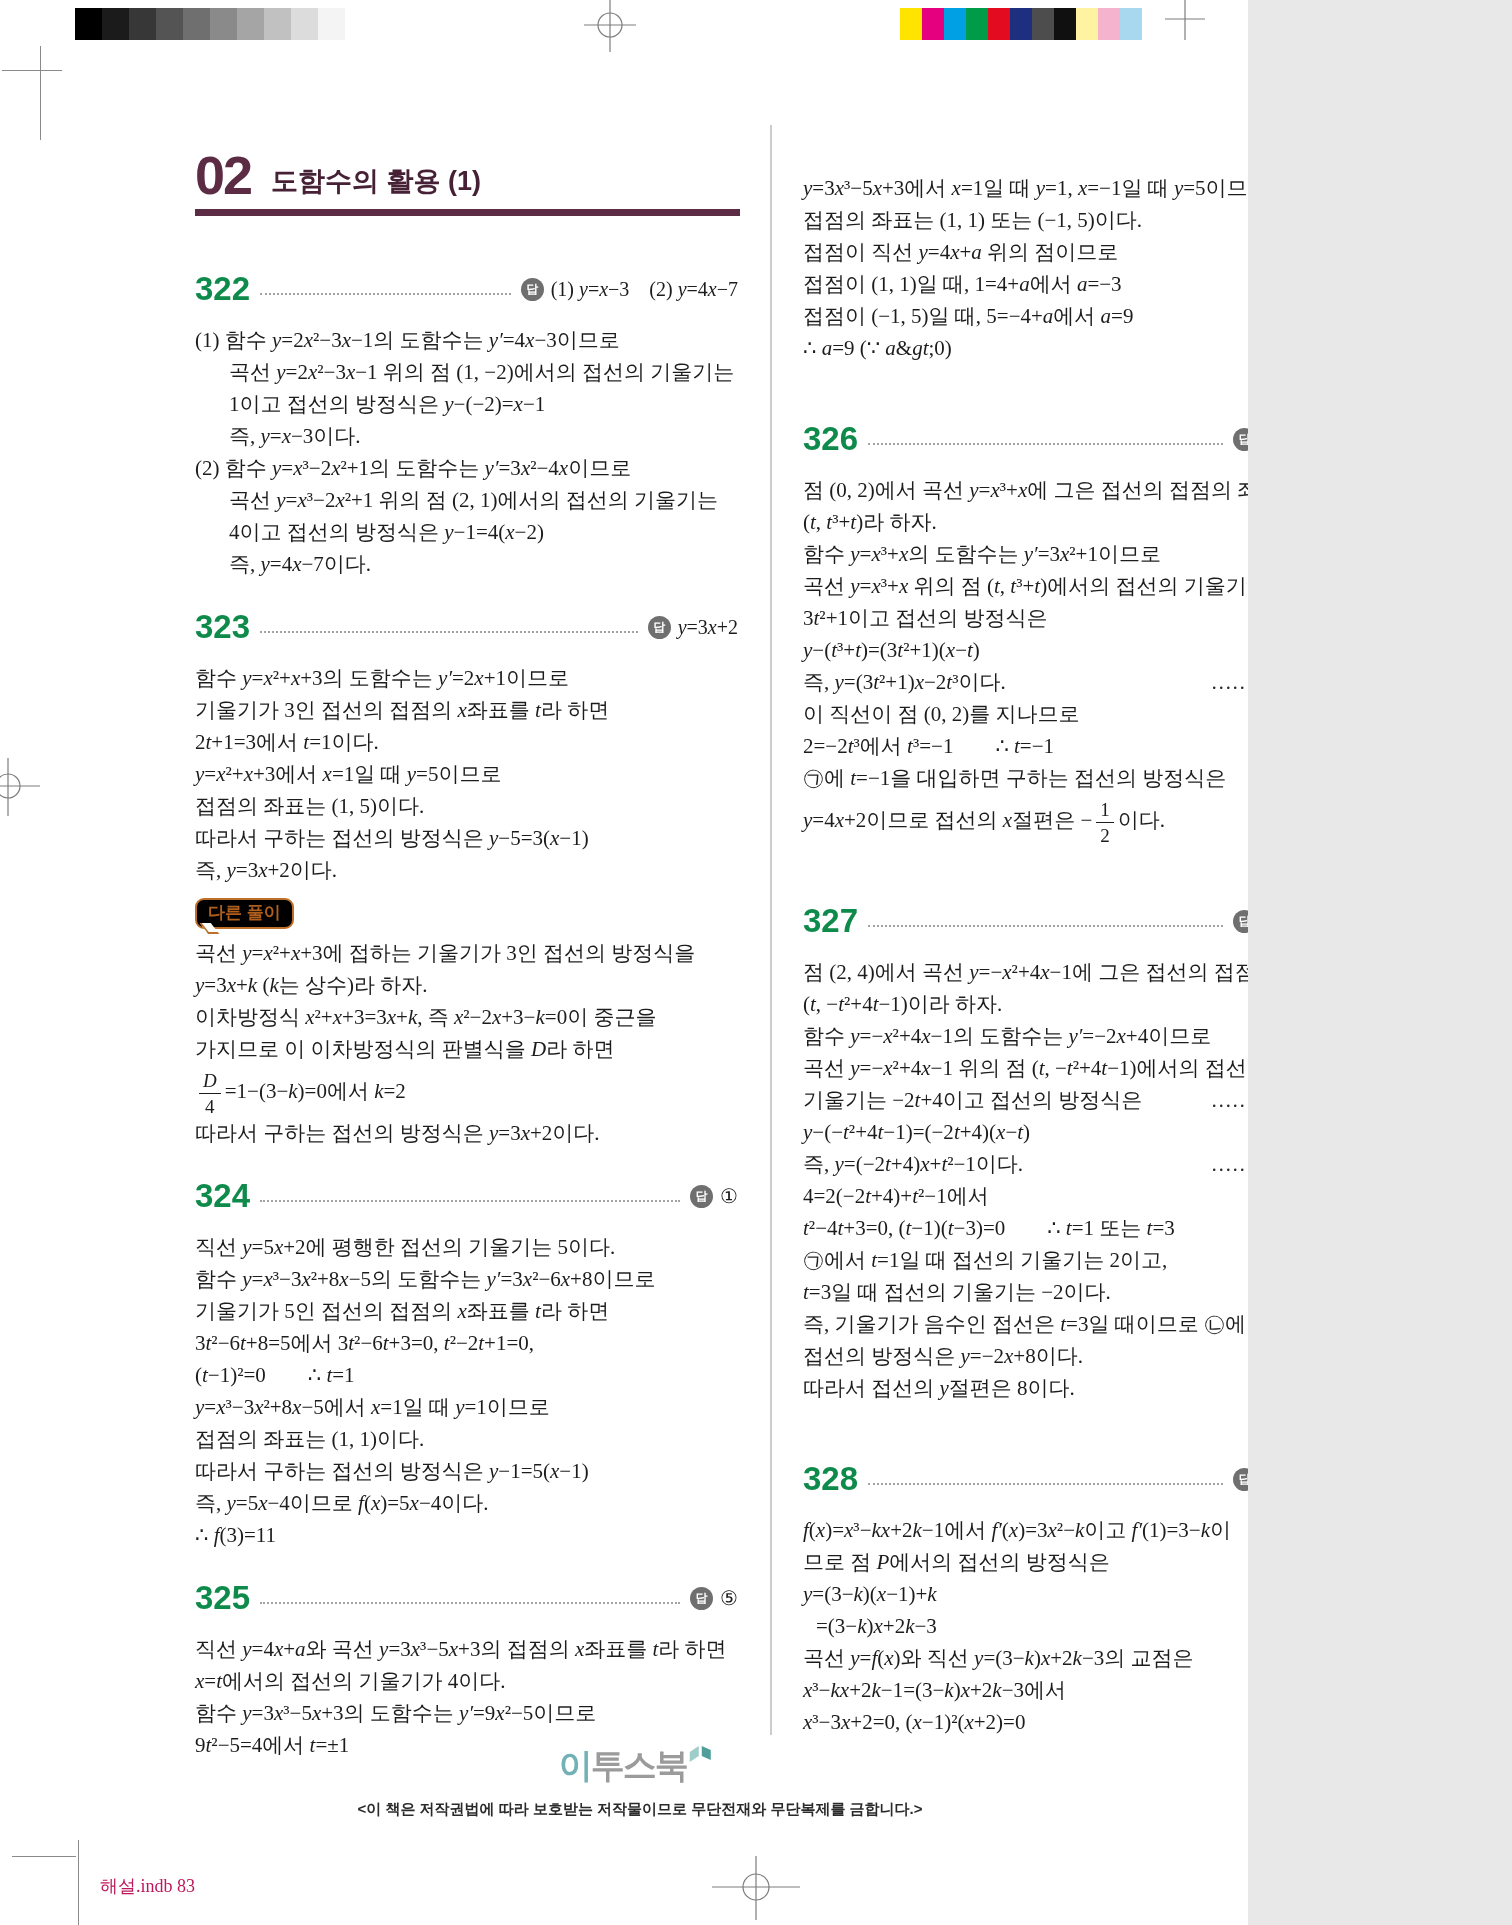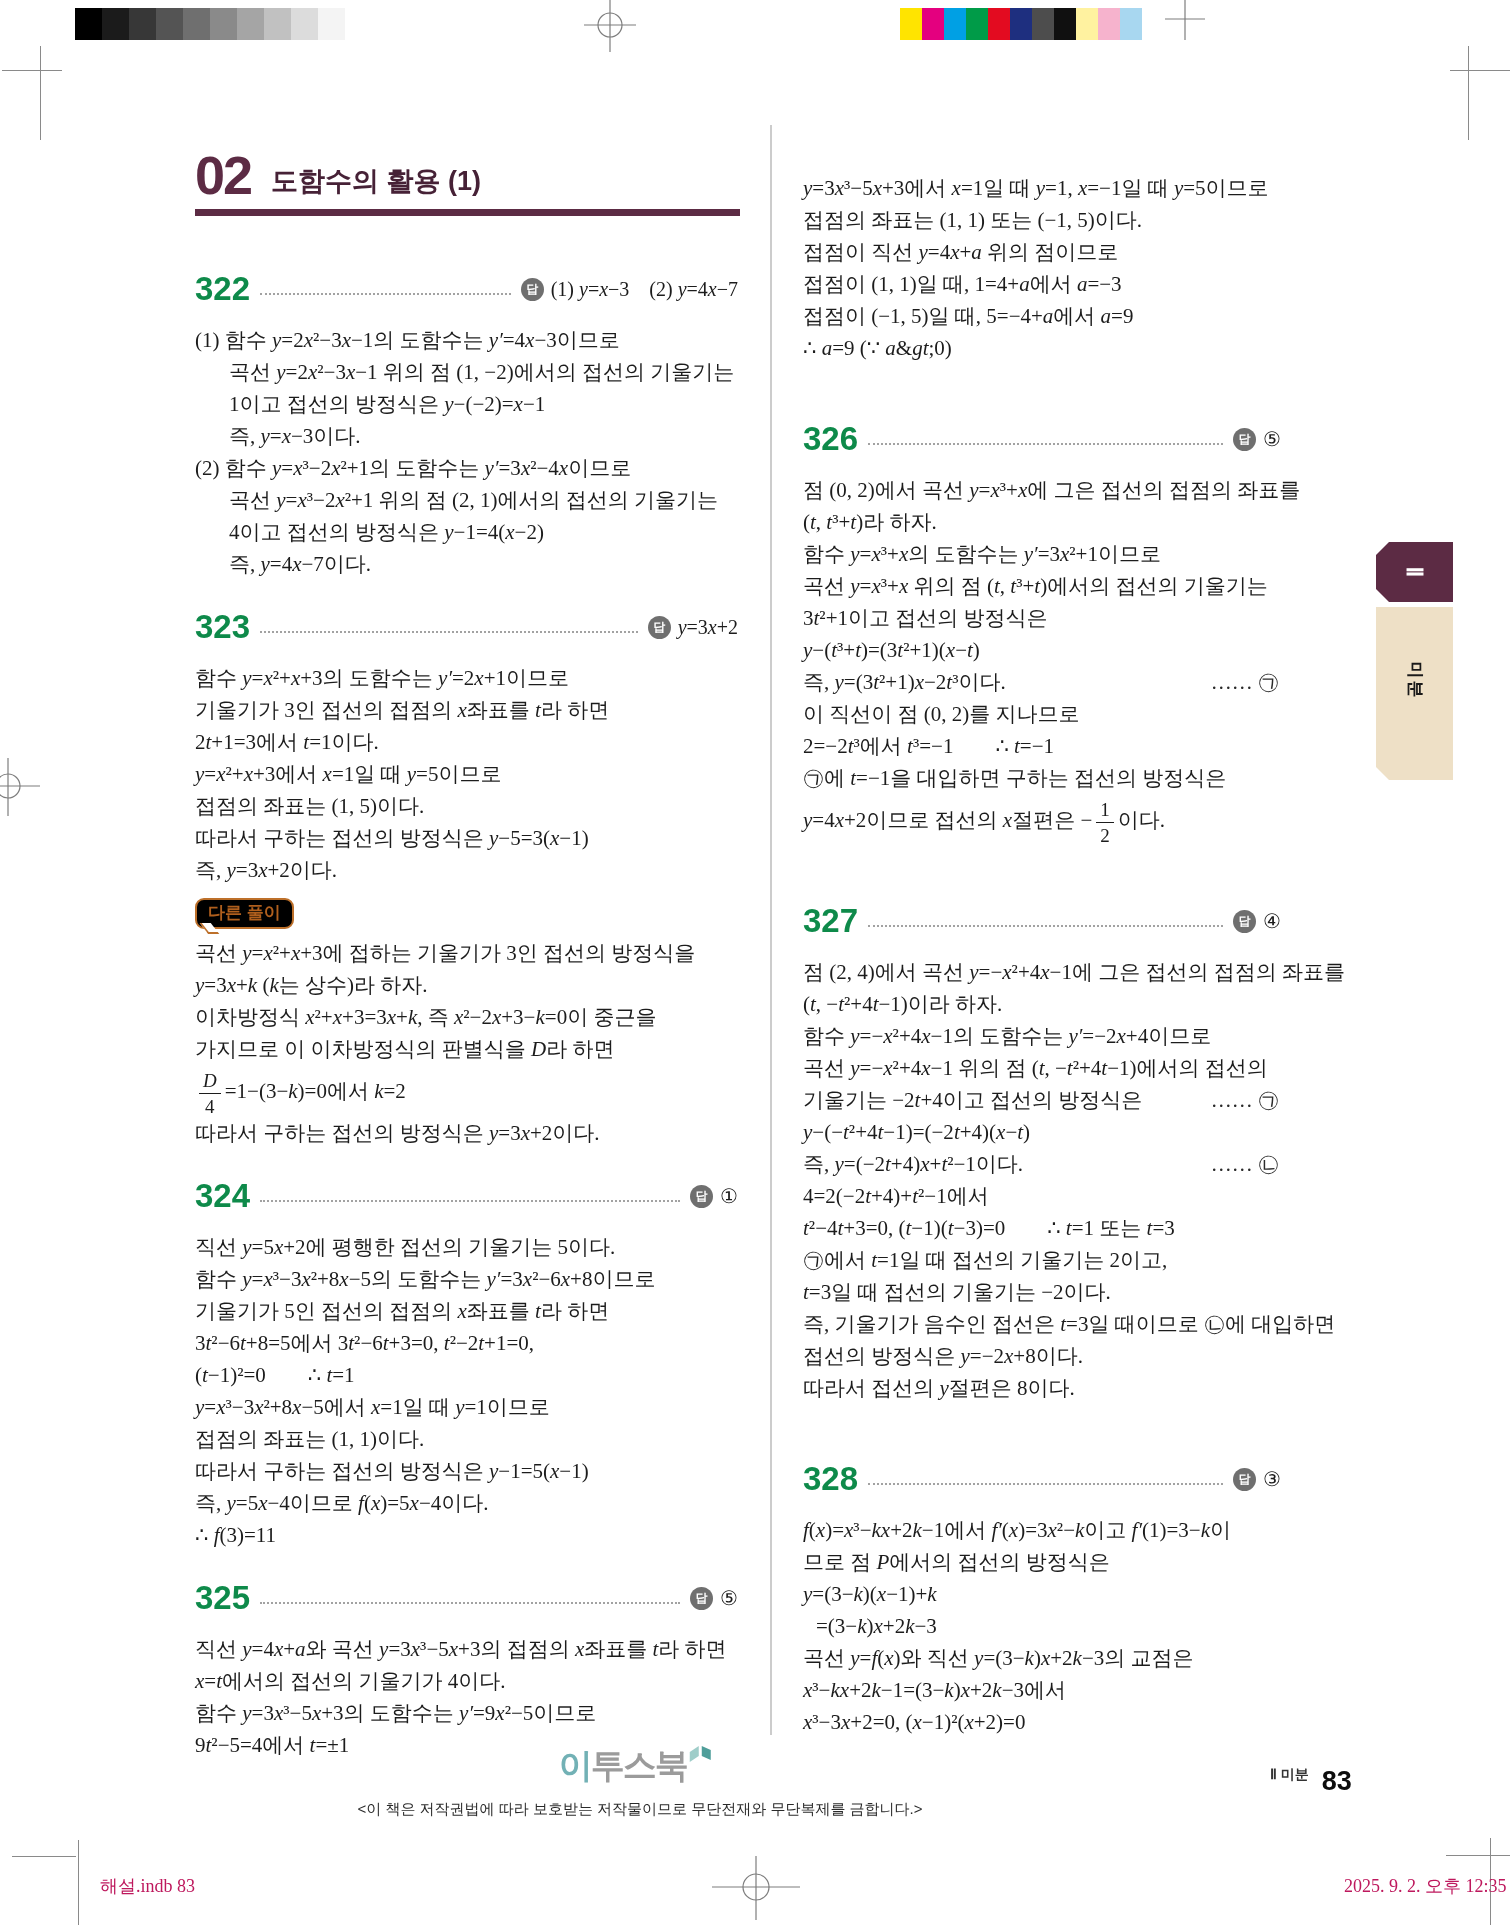--- a/index.html
+++ b/index.html
@@ -1,16 +1,16 @@
 <!DOCTYPE html>
 <html><head>
 <meta charset="utf-8">
 <style>
   html,body{margin:0;padding:0;background:#e8e8e8;}
-  .page{position:relative;width:1512px;height:1925px;background:#ffffff;overflow:hidden;
+  .page{position:relative;width:1248px;height:1925px;background:#ffffff;overflow:hidden;
         font-family:"Liberation Sans",sans-serif;color:#1c1c1c;}
   
   .calbar{position:absolute;display:flex;}
   .calbar .cell{width:27px;height:32px;}
   .calbar.colors .cell{width:22px;}
   .mark-line{position:absolute;background:#8a8a8a;}
   .regmark{position:absolute;}
   .regmark line,.regmark circle{stroke:#7d7d7d;stroke-width:1.2;fill:none;}
   
   .chap-head{position:absolute;left:195px;top:148px;display:flex;align-items:flex-end;}
@@ -55,21 +55,21 @@
   .tab-chapter{top:607px;height:173px;background:#eee0c6;align-items:flex-start;
             clip-path:polygon(0 0,100% 0,100% 100%,13px 100%,0 calc(100% - 13px));}
   .tab-chapter span{margin-top:62px;transform:rotate(90deg);color:#1a1a1a;font-size:17px;font-weight:bold;letter-spacing:2px;}
   
   .logo{position:absolute;left:637px;top:1743px;transform:translateX(-50%);white-space:nowrap;}
   .logo .txt{font-weight:800;font-size:34px;letter-spacing:-2px;}
   .logo .t1{color:#72b1b5;}
   .logo .t2{color:#9b9b9b;}
   .logo svg{position:relative;top:-14px;left:-2px;}
   .copyright{position:absolute;left:640px;top:1800px;transform:translateX(-50%);
-             white-space:nowrap;font-size:15px;font-weight:normal;color:#2a2a2a;}
+             white-space:nowrap;font-size:15px;font-weight:bold;color:#2a2a2a;}
   .pagefoot{position:absolute;left:1270px;top:1766px;display:flex;align-items:flex-start;gap:13px;}
   .pagefoot .sec{font-size:14px;font-weight:bold;color:#333;}
   .pagefoot .num{font-size:27px;font-weight:800;color:#0d0d0d;}
   .slug{position:absolute;font-size:18px;color:#be185d;white-space:nowrap;font-family:Liberation Serif, serif;}
   .slug-file{left:100px;top:1874px;}
   .slug-date{left:1344px;top:1874px;}
 </style>
 </head>
 <body>
 

